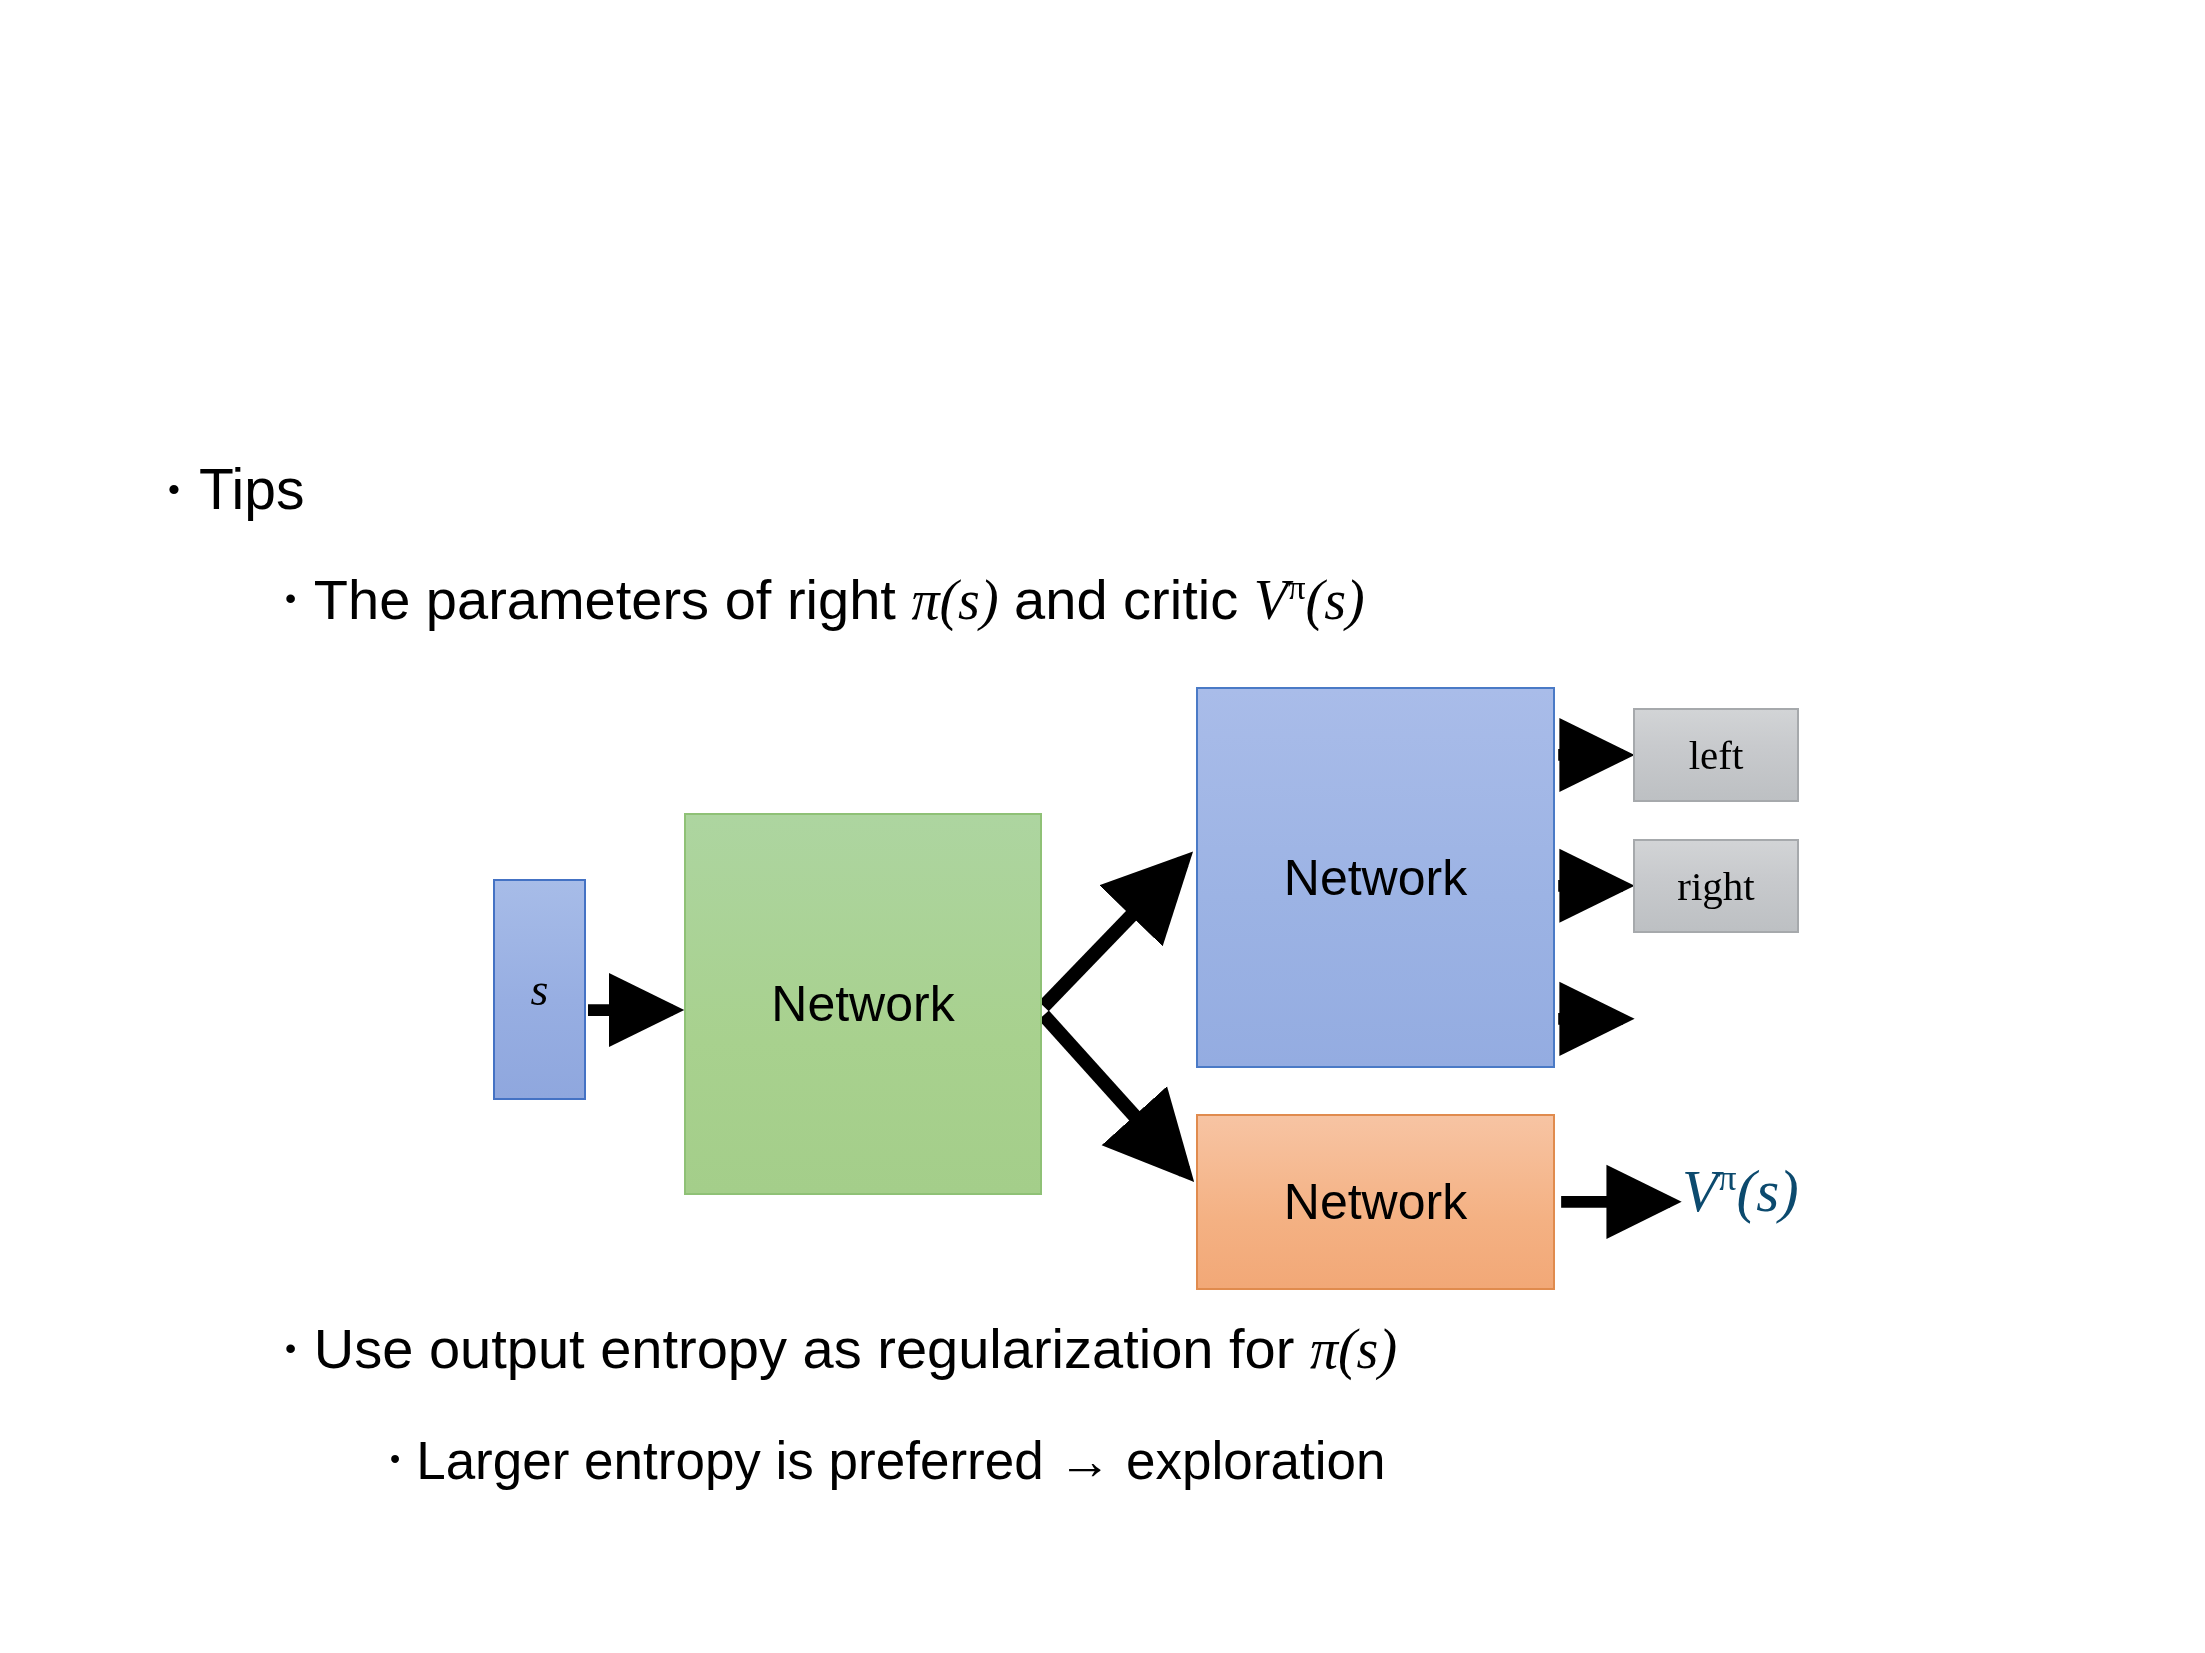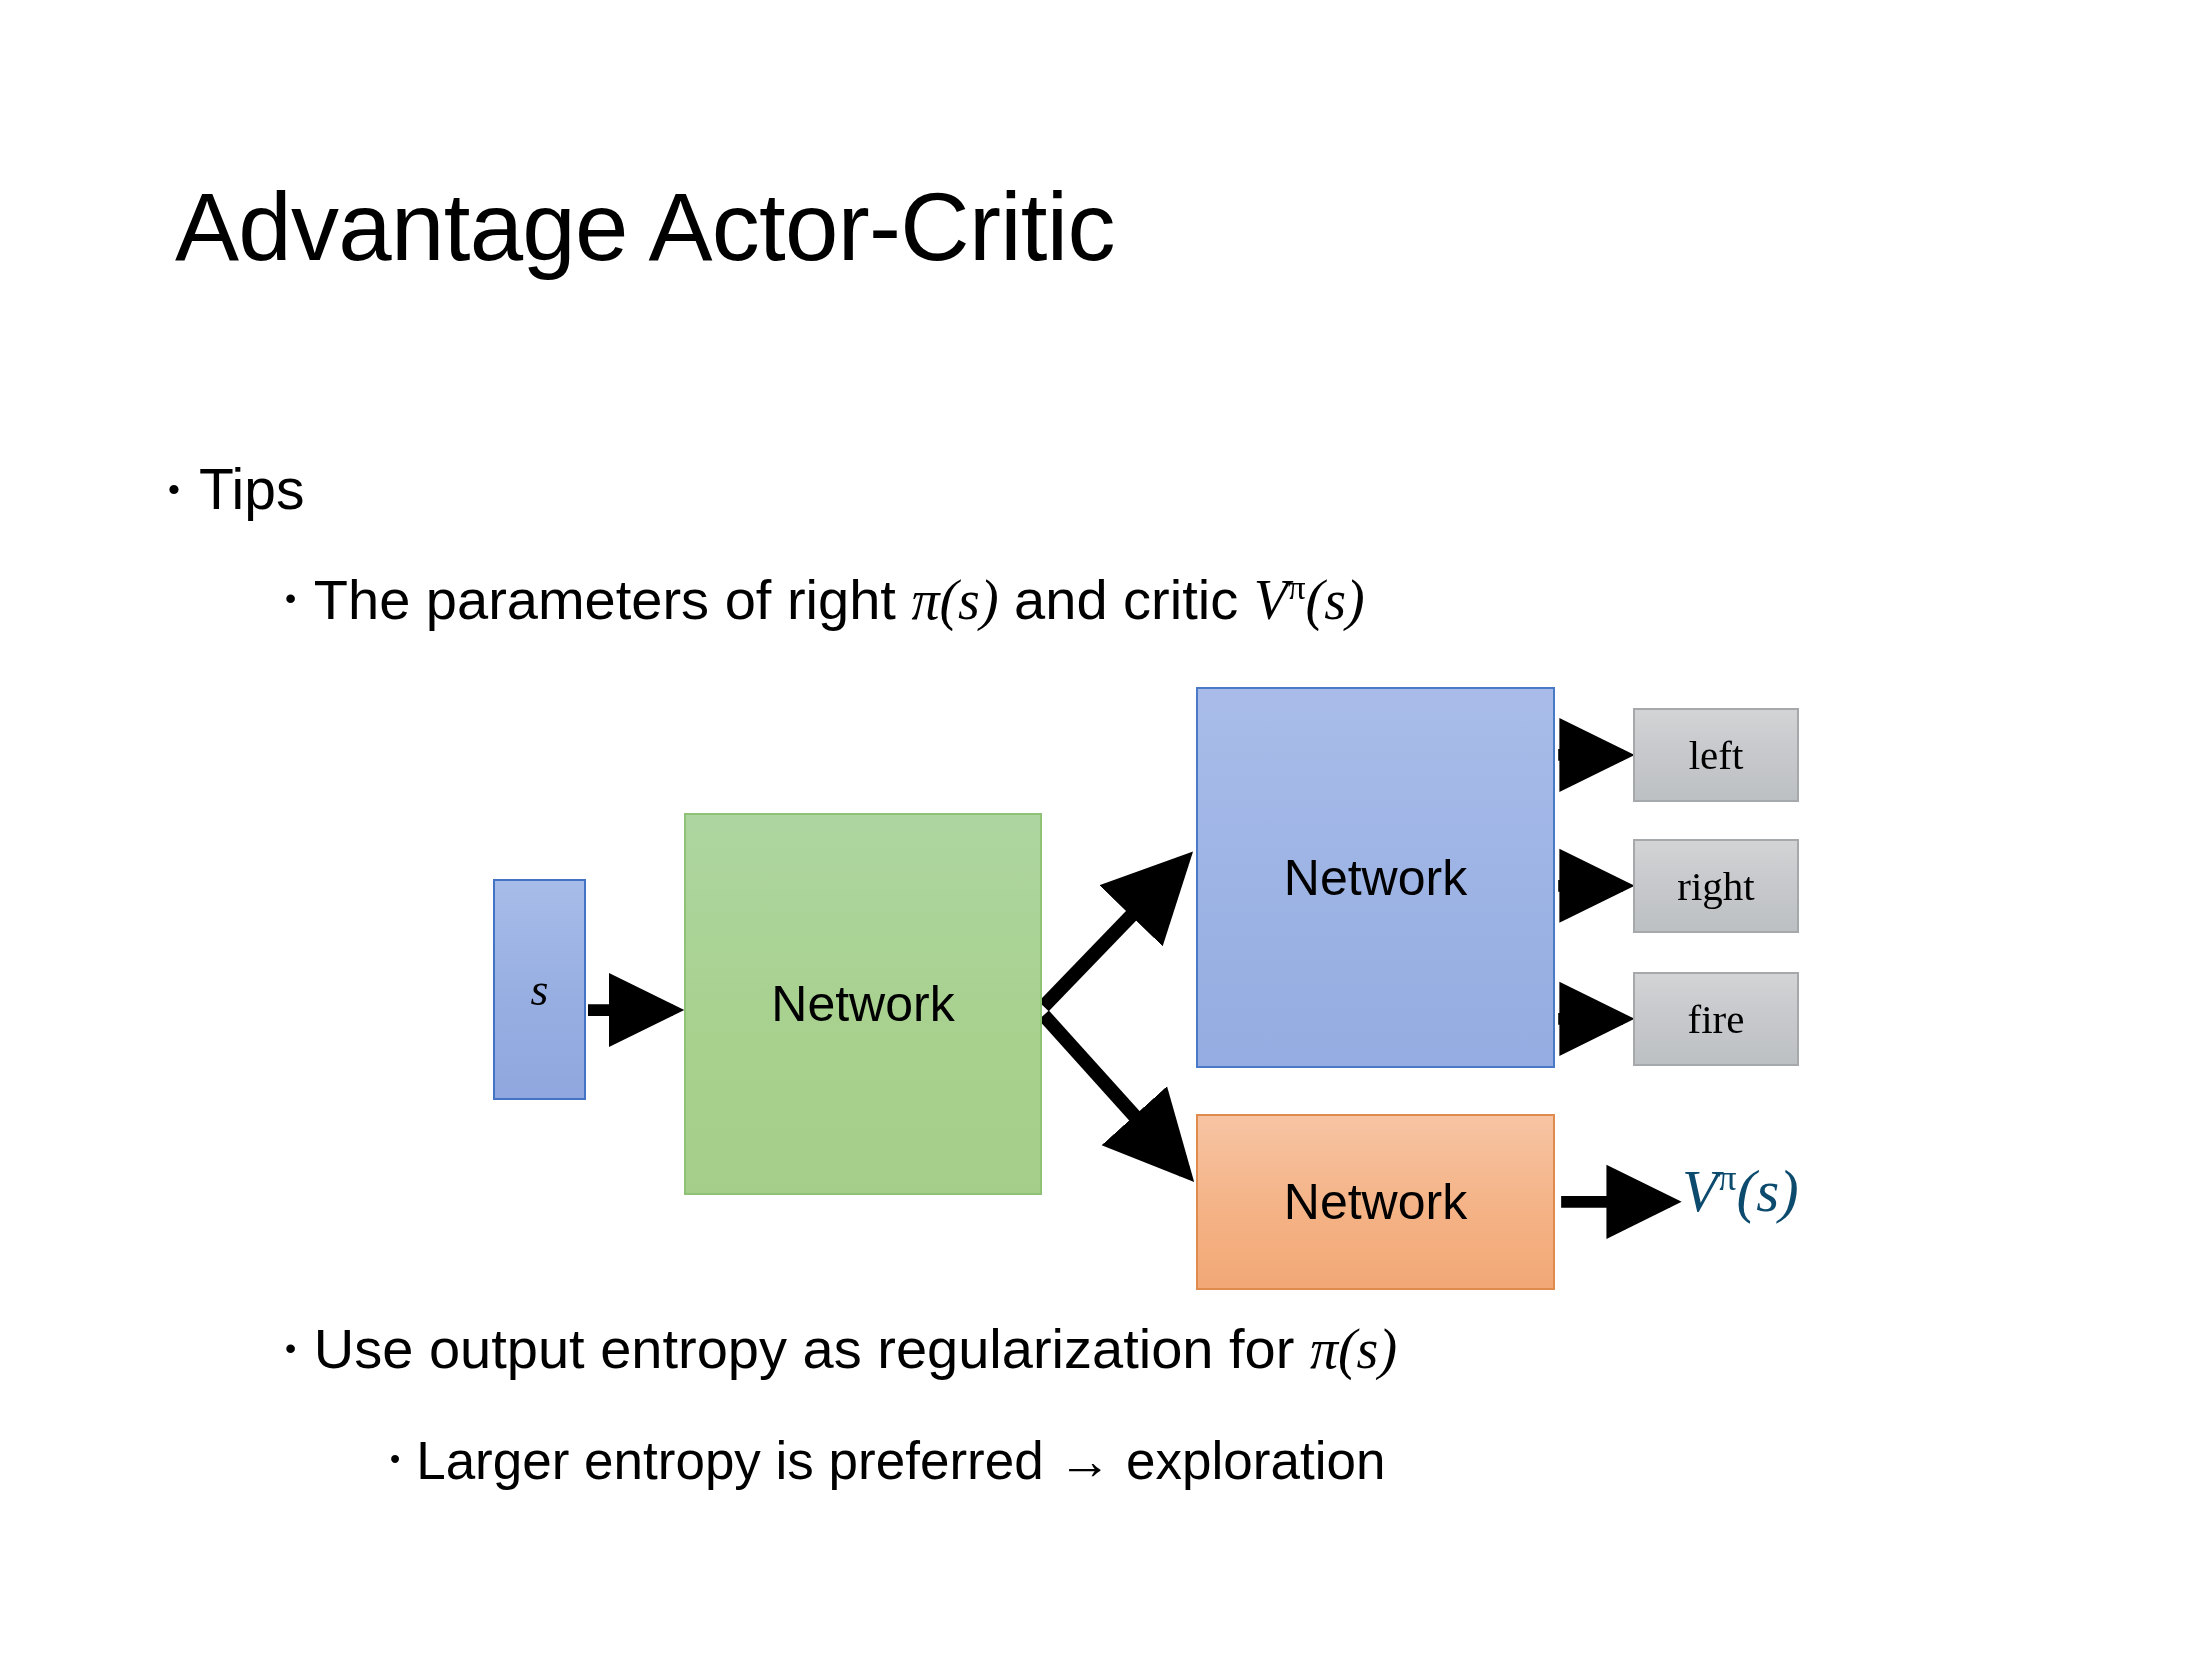--- a/index.html
+++ b/index.html
@@ -211,21 +211,20 @@
     font-size: 59px;
     color: #0c4a6e;
     white-space: nowrap;
   }
 </style>
 </head>
 <body>
 
 <div id="slide">
 
-  <div id="slide-title">Advantage Actor-Critic</div>
 
   <div class="bullet" id="bullet-tips">
     <span class="bullet-dot">•</span>
     <span class="bullet-text">Tips</span>
   </div>
 
   <div class="bullet" id="bullet-params">
     <span class="bullet-dot">•</span>
     <span class="bullet-text">
       <span>The parameters of right </span><span class="mathvar">π</span><span class="paren"><span class="mathvar">(s)</span></span><span>  and critic </span><span class="mathvar">V</span><span class="sup-pi">π</span><span class="mathvar">(s)</span>
@@ -272,20 +271,19 @@
   <div class="node" id="node-shared">Network</div>
 
   <div class="node" id="node-actor">Network</div>
 
   <div class="node" id="node-critic">Network</div>
 
   <div class="action-box" id="action-left">left</div>
 
   <div class="action-box" id="action-right">right</div>
 
-  <div class="action-box" id="action-fire">fire</div>
 
   <div id="value-output">
     <span class="mathvar">V</span><span class="sup-pi">π</span><span class="mathvar">(s)</span>
   </div>
 
 </div>
 
 
 </body></html>

